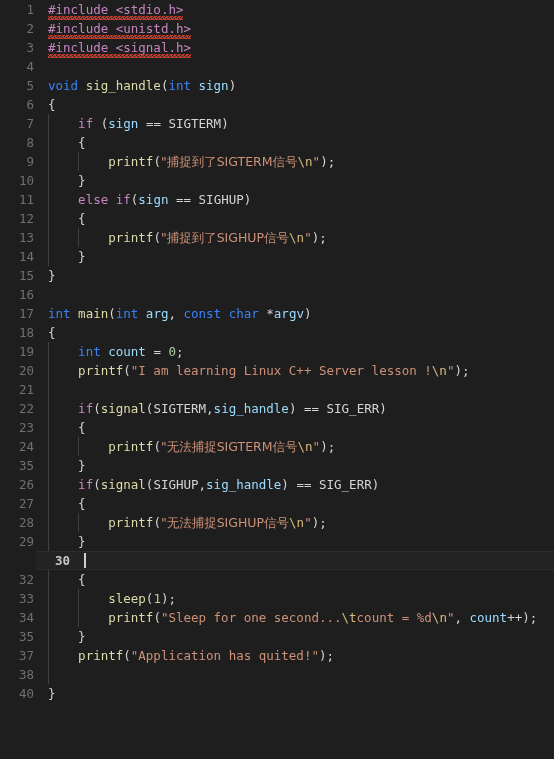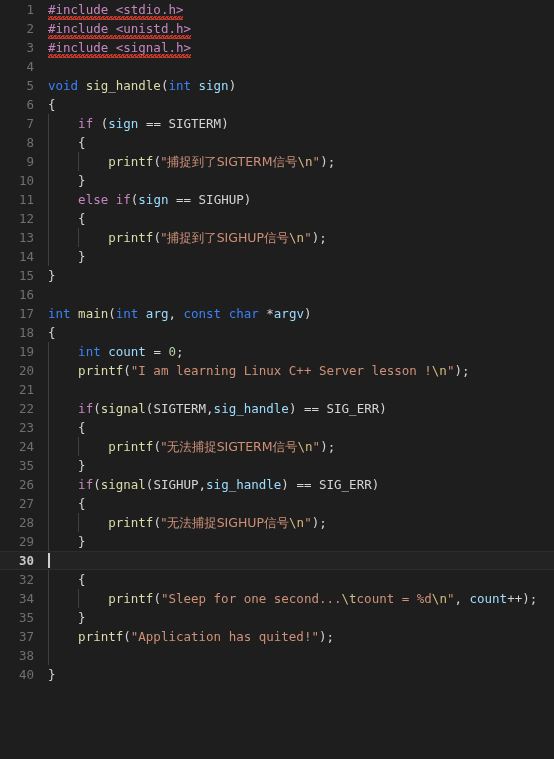--- a/index.html
+++ b/index.html
@@ -24,20 +24,21 @@
   .line {
     position: relative;
     height: 19px;
     line-height: 19px;
     white-space: pre;
     display: flex;
   }
   .line.active {
     background: #232323;
     box-shadow: inset 0 1px 0 #2c2c2c, inset 0 -1px 0 #2c2c2c;
+    margin-left: 36px;
   }
   .gutter {
     width: 40px;
     min-width: 40px;
     text-align: right;
     padding-right: 6px;
     box-sizing: border-box;
     color: #6e7074;
     font-size: 12.5px;
     user-select: none;
@@ -161,19 +162,20 @@
       <div class="line"><div class="gutter">22</div><div class="content"><span class="guide" style="left: 8px;"></span><span style="position: relative;"><span class="t-plain">    </span><span class="t-kw">if</span><span class="t-punct">(</span><span class="t-fn">signal</span><span class="t-punct">(</span><span class="t-const">SIGTERM</span><span class="t-punct">,</span><span class="t-var">sig_handle</span><span class="t-punct">)</span><span class="t-plain"> </span><span class="t-op">==</span><span class="t-plain"> </span><span class="t-const">SIG_ERR</span><span class="t-punct">)</span></span></div></div>
       <div class="line"><div class="gutter">23</div><div class="content"><span class="guide" style="left: 8px;"></span><span style="position: relative;"><span class="t-plain">    </span><span class="t-brace">{</span></span></div></div>
       <div class="line"><div class="gutter">24</div><div class="content"><span class="guide" style="left: 8px;"></span><span class="guide" style="left: 38.08px;"></span><span style="position: relative;"><span class="t-plain">        </span><span class="t-fn">printf</span><span class="t-punct">(</span><span class="t-str cjk">"无法捕捉SIGTERM信号</span><span class="t-esc">\n</span><span class="t-str">"</span><span class="t-punct">);</span></span></div></div>
       <div class="line"><div class="gutter">35</div><div class="content"><span class="guide" style="left: 8px;"></span><span style="position: relative;"><span class="t-plain">    </span><span class="t-brace">}</span></span></div></div>
       <div class="line"><div class="gutter">26</div><div class="content"><span class="guide" style="left: 8px;"></span><span style="position: relative;"><span class="t-plain">    </span><span class="t-kw">if</span><span class="t-punct">(</span><span class="t-fn">signal</span><span class="t-punct">(</span><span class="t-const">SIGHUP</span><span class="t-punct">,</span><span class="t-var">sig_handle</span><span class="t-punct">)</span><span class="t-plain"> </span><span class="t-op">==</span><span class="t-plain"> </span><span class="t-const">SIG_ERR</span><span class="t-punct">)</span></span></div></div>
       <div class="line"><div class="gutter">27</div><div class="content"><span class="guide" style="left: 8px;"></span><span style="position: relative;"><span class="t-plain">    </span><span class="t-brace">{</span></span></div></div>
       <div class="line"><div class="gutter">28</div><div class="content"><span class="guide" style="left: 8px;"></span><span class="guide" style="left: 38.08px;"></span><span style="position: relative;"><span class="t-plain">        </span><span class="t-fn">printf</span><span class="t-punct">(</span><span class="t-str cjk">"无法捕捉SIGHUP信号</span><span class="t-esc">\n</span><span class="t-str">"</span><span class="t-punct">);</span></span></div></div>
       <div class="line"><div class="gutter">29</div><div class="content"><span class="guide" style="left: 8px;"></span><span style="position: relative;"><span class="t-plain">    </span><span class="t-brace">}</span></span></div></div>
       <div class="line active"><div class="gutter">30</div><div class="content"><span class="cursor"></span><span style="position: relative;"></span></div></div>
       <div class="line"><div class="gutter">32</div><div class="content"><span class="guide" style="left: 8px;"></span><span style="position: relative;"><span class="t-plain">    </span><span class="t-brace">{</span></span></div></div>
+      <div class="line"><div class="gutter">33</div><div class="content"><span class="guide" style="left: 8px;"></span><span class="guide" style="left: 38.08px;"></span><span style="position: relative;"><span class="t-plain">        </span><span class="t-fn">sleep</span><span class="t-punct">(</span><span class="t-num">1</span><span class="t-punct">);</span></span></div></div>
       <div class="line"><div class="gutter">34</div><div class="content"><span class="guide" style="left: 8px;"></span><span class="guide" style="left: 38.08px;"></span><span style="position: relative;"><span class="t-plain">        </span><span class="t-fn">printf</span><span class="t-punct">(</span><span class="t-str">"Sleep for one second...</span><span class="t-esc">\t</span><span class="t-str">count = %d</span><span class="t-esc">\n</span><span class="t-str">"</span><span class="t-punct">, </span><span class="t-var">count</span><span class="t-op">++</span><span class="t-punct">);</span></span></div></div>
       <div class="line"><div class="gutter">35</div><div class="content"><span class="guide" style="left: 8px;"></span><span style="position: relative;"><span class="t-plain">    </span><span class="t-brace">}</span></span></div></div>
       <div class="line"><div class="gutter">37</div><div class="content"><span class="guide" style="left: 8px;"></span><span style="position: relative;"><span class="t-plain">    </span><span class="t-fn">printf</span><span class="t-punct">(</span><span class="t-str">"Application has quited!"</span><span class="t-punct">);</span></span></div></div>
       <div class="line"><div class="gutter">38</div><div class="content"><span class="guide" style="left: 8px;"></span><span style="position: relative;"></span></div></div>
       <div class="line"><div class="gutter">40</div><div class="content"><span style="position: relative;"><span class="t-brace">}</span></span></div></div>
     </div>
 </div>
 
 </body></html>

